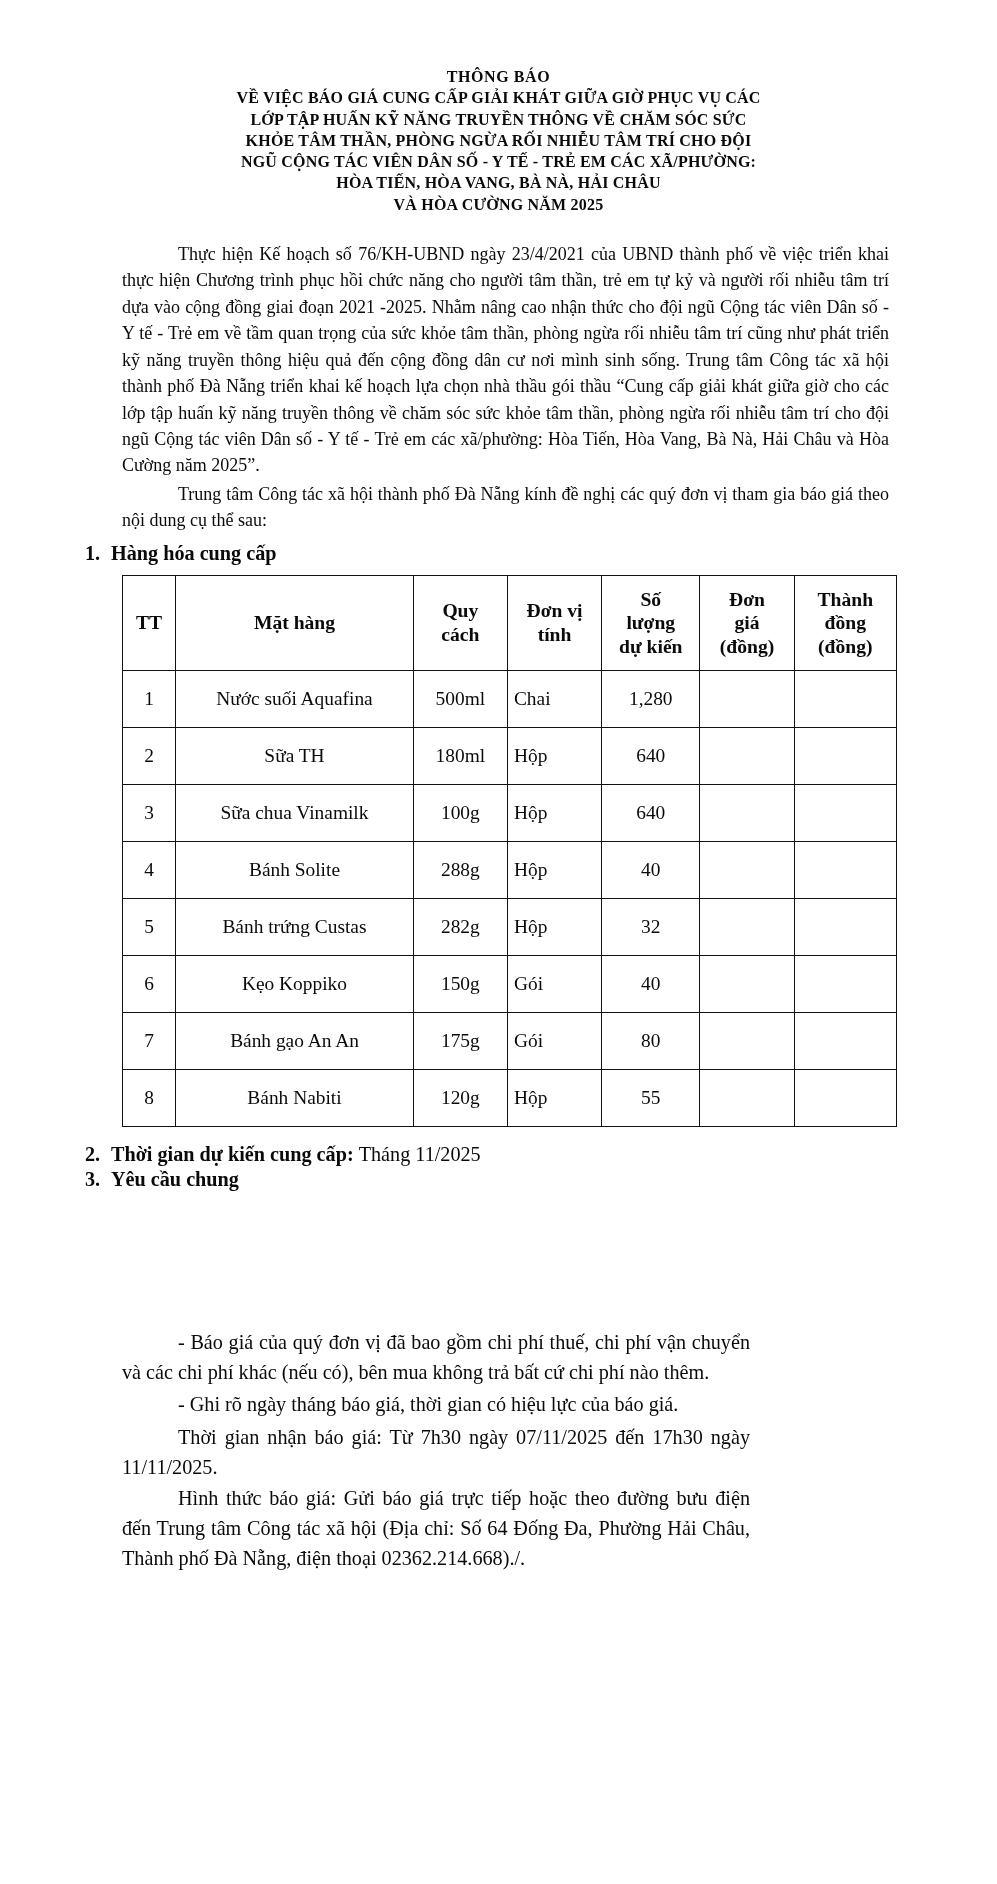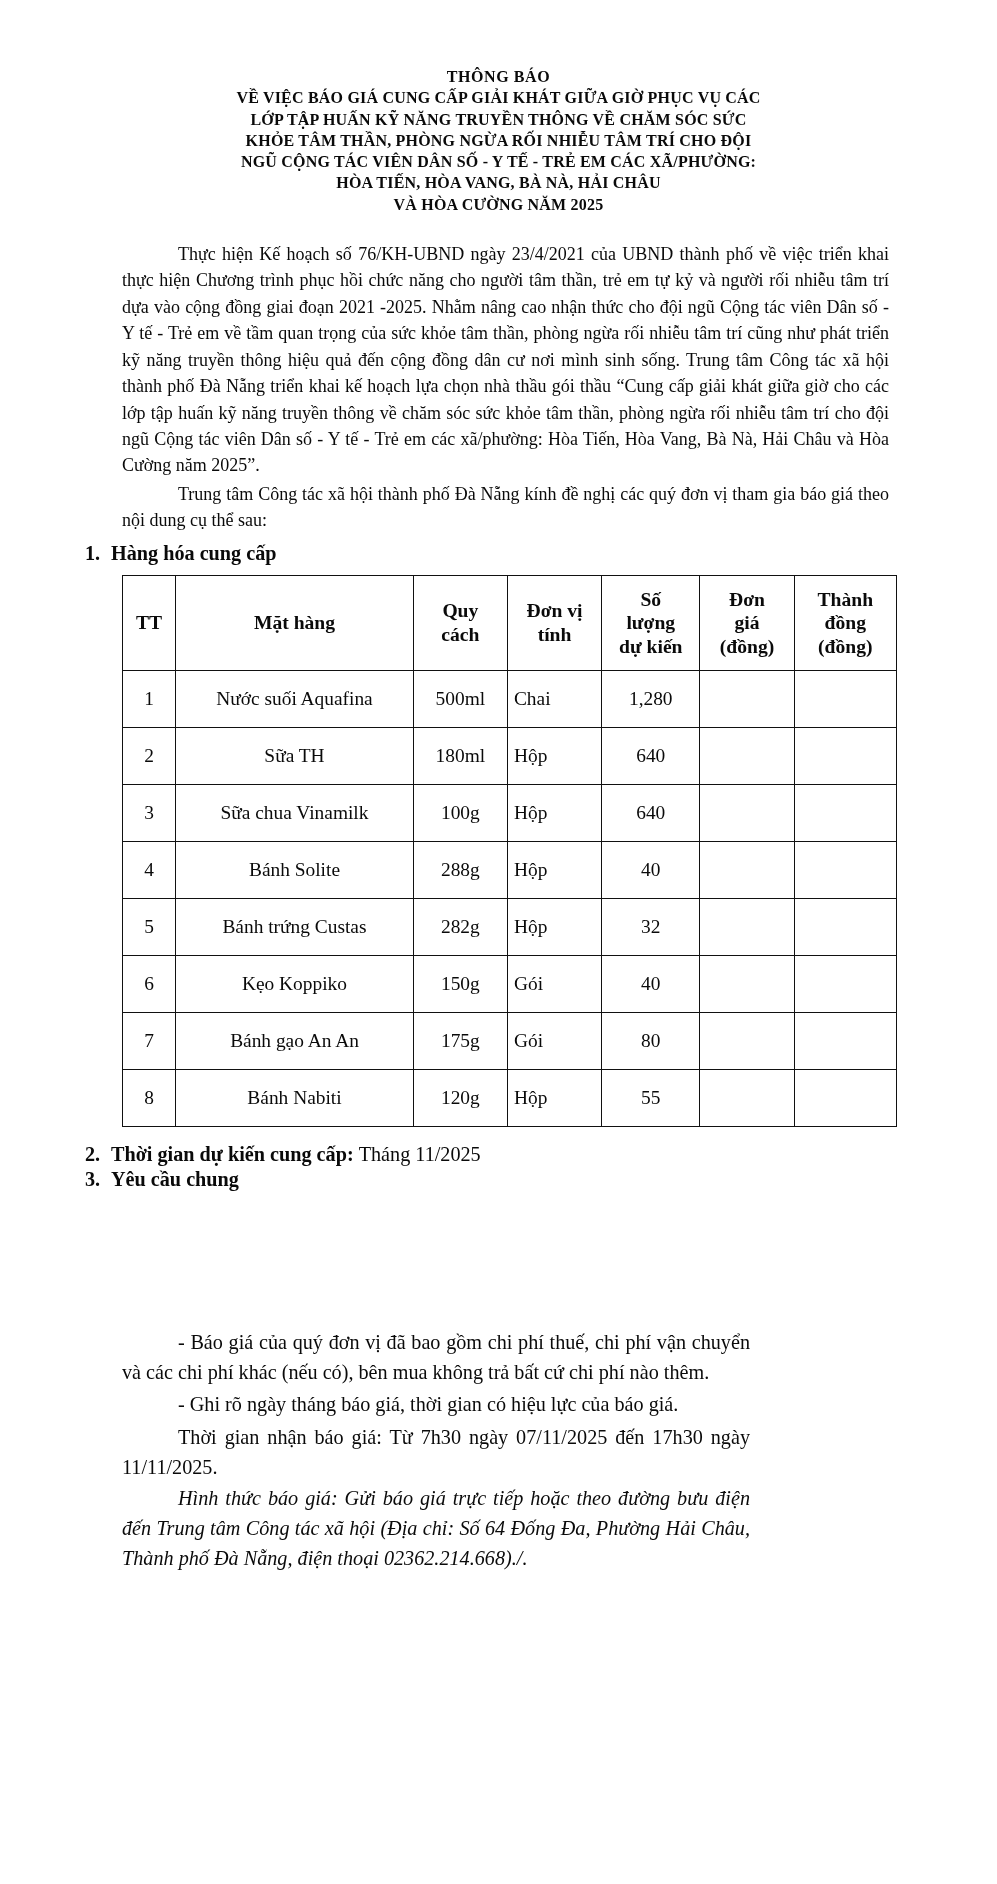--- a/index.html
+++ b/index.html
@@ -281,16 +281,16 @@
   </div>
 
   <div class="num-heading" style="margin-top:2px;">
     <span class="num">3.</span><span>Yêu cầu chung</span>
   </div>
 
   <div class="bottom-area">
     <p class="dash-item">- Báo giá của quý đơn vị đã bao gồm chi phí thuế, chi phí vận chuyển và các chi phí khác (nếu có), bên mua không trả bất cứ chi phí nào thêm.</p>
     <p class="dash-item">- Ghi rõ ngày tháng báo giá, thời gian có hiệu lực của báo giá.</p>
     <p class="para" style="text-align:justify;">Thời gian nhận báo giá: Từ 7h30 ngày 07/11/2025 đến 17h30 ngày 11/11/2025.</p>
-    <p class="para" style="text-align:justify;font-style:italic;">Hình thức báo giá: Gửi báo giá trực tiếp hoặc theo đường bưu điện đến Trung tâm Công tác xã hội (Địa chỉ: Số 64 Đống Đa, Phường Hải Châu, Thành phố Đà Nẵng, điện thoại 02362.214.668)./.</p>
+    <p class="para" style="text-align:justify;">Hình thức báo giá: Gửi báo giá trực tiếp hoặc theo đường bưu điện đến Trung tâm Công tác xã hội (Địa chỉ: Số 64 Đống Đa, Phường Hải Châu, Thành phố Đà Nẵng, điện thoại 02362.214.668)./.</p>
   </div>
 
 </div>
 
 </body></html>

